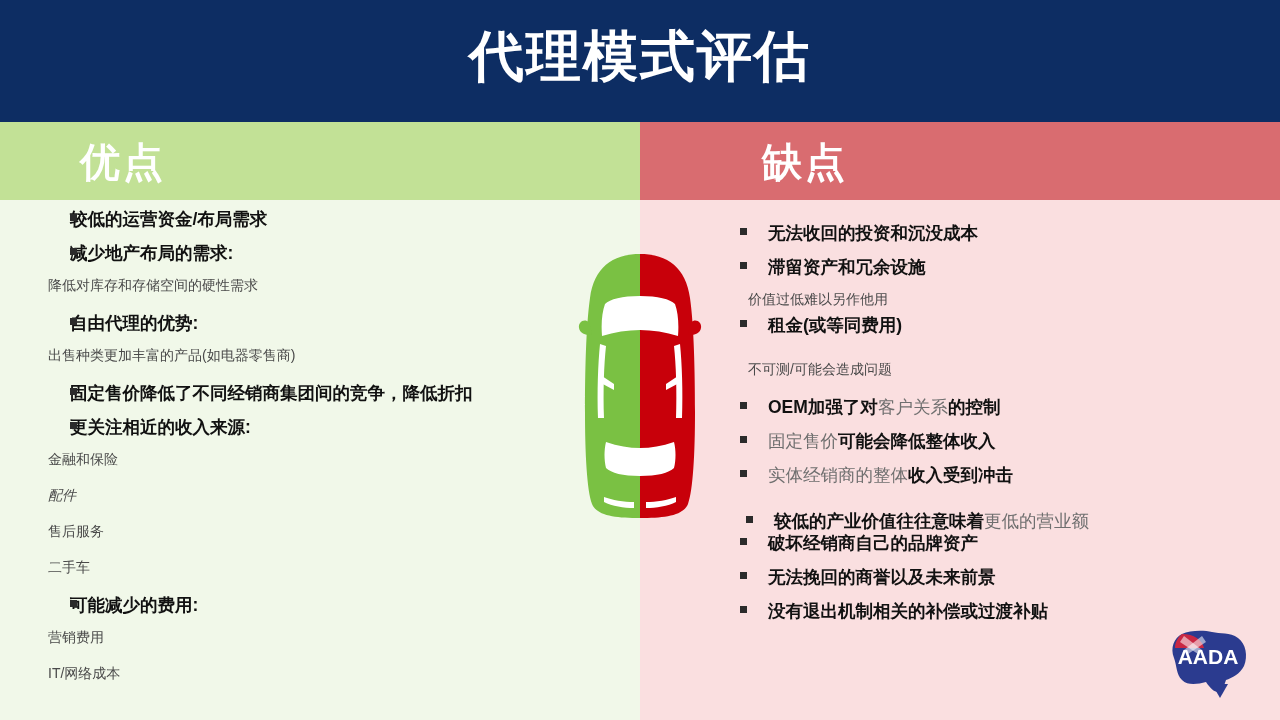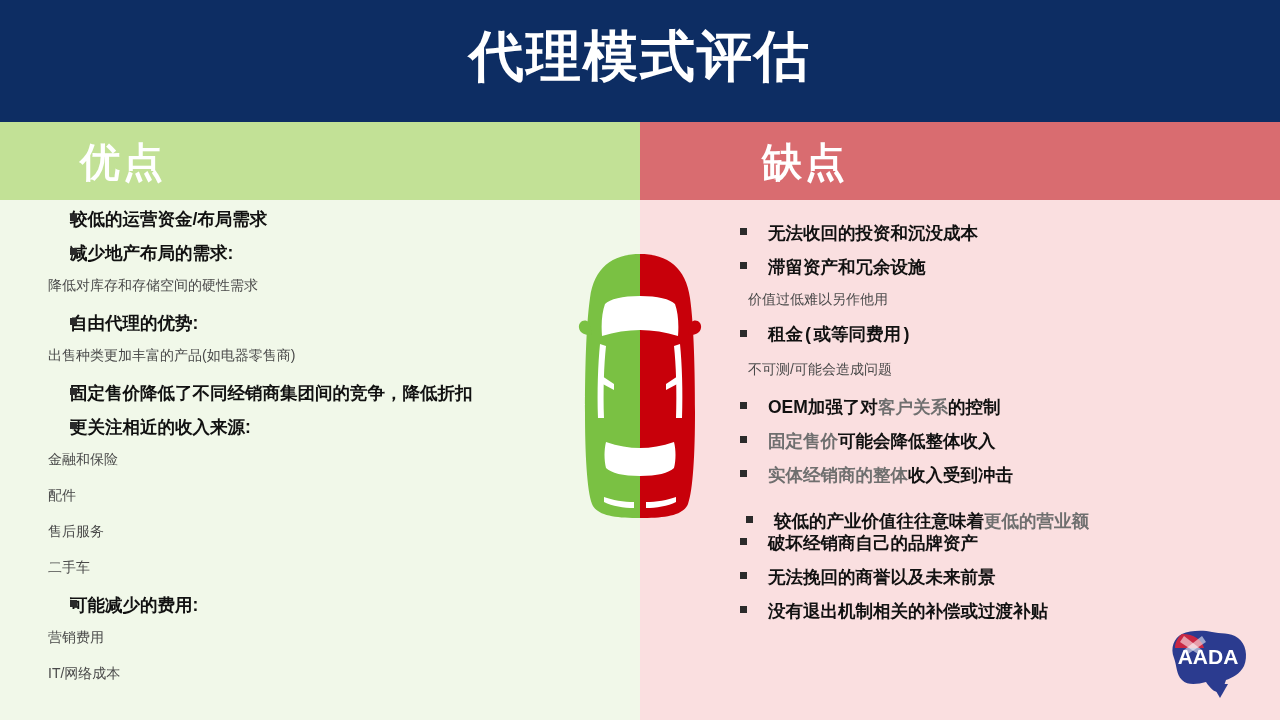--- a/index.html
+++ b/index.html
@@ -49,21 +49,21 @@
   .bullet-row{display:block;}
   .bullet-mark{
     position:absolute;left:0;top:0.40em;
     width:7px;height:7px;background:#2b2b2b;
   }
   .bullet-text{
     display:block;
     font-size:17.5px;font-weight:bold;color:#111111;
     line-height:22px;
   }
-  .bullet-text .lite{font-weight:bold;color:#6f6f6f;}
+  .bullet-text .lite{font-weight:normal;color:#6f6f6f;}
 
   .sub-row .sub-text{
     display:block;
     font-size:14px;font-weight:normal;color:#4a4a4a;
     line-height:18px;
   }
 
   
   .list-pros .bullet-row{padding-left:30px;}
   .list-pros .bullet-mark{left:58px;}
@@ -121,21 +121,21 @@
         <span class="bullet-text">固定售价降低了不同经销商集团间的竞争，降低折扣</span>
       </div>
       <div class="row bullet-row" style="left: 0px; top: 216px;">
         <span class="bullet-mark"></span>
         <span class="bullet-text">更关注相近的收入来源:</span>
       </div>
       <div class="row sub-row" style="left: 0px; top: 250px;">
         <span class="sub-text" style="margin-left: 36px;">金融和保险</span>
       </div>
       <div class="row sub-row" style="left: 0px; top: 286px;">
-        <span class="sub-text" style="margin-left: 36px;">配件</span>
+        <span class="sub-text" style="margin-left: 36px; font-style: italic;">配件</span>
       </div>
       <div class="row sub-row" style="left: 0px; top: 322px; text-align: center;">
         <span class="sub-text" style="margin-left: 36px;">售后服务</span>
       </div>
       <div class="row sub-row" style="left: 0px; top: 358px;">
         <span class="sub-text" style="margin-left: 36px;">二手车</span>
       </div>
       <div class="row bullet-row" style="left: 0px; top: 394px;">
         <span class="bullet-mark"></span>
         <span class="bullet-text">可能减少的费用:</span>
@@ -152,21 +152,21 @@
         <span class="bullet-mark"></span>
         <span class="bullet-text">无法收回的投资和沉没成本</span>
       </div>
       <div class="row bullet-row" style="left: 0px; top: 56px;">
         <span class="bullet-mark"></span>
         <span class="bullet-text">滞留资产和冗余设施</span>
       </div>
       <div class="row sub-row" style="left: 0px; top: 90px;">
         <span class="sub-text" style="margin-left: 108px;">价值过低难以另作他用</span>
       </div>
-      <div class="row bullet-row" style="left: 0px; top: 124px; font-family: Liberation Mono, monospace;">
+      <div class="row bullet-row" style="left: 0px; top: 114px;">
         <span class="bullet-mark"></span>
         <span class="bullet-text">租金(或等同费用)</span>
       </div>
       <div class="row sub-row" style="left: 0px; top: 160px;">
         <span class="sub-text" style="margin-left: 108px;">不可测/可能会造成问题</span>
       </div>
       <div class="row bullet-row" style="left: 0px; top: 196px;">
         <span class="bullet-mark"></span>
         <span class="bullet-text"><span>OEM加强了对</span><span class="lite">客户关系</span><span>的控制</span></span>
       </div>

